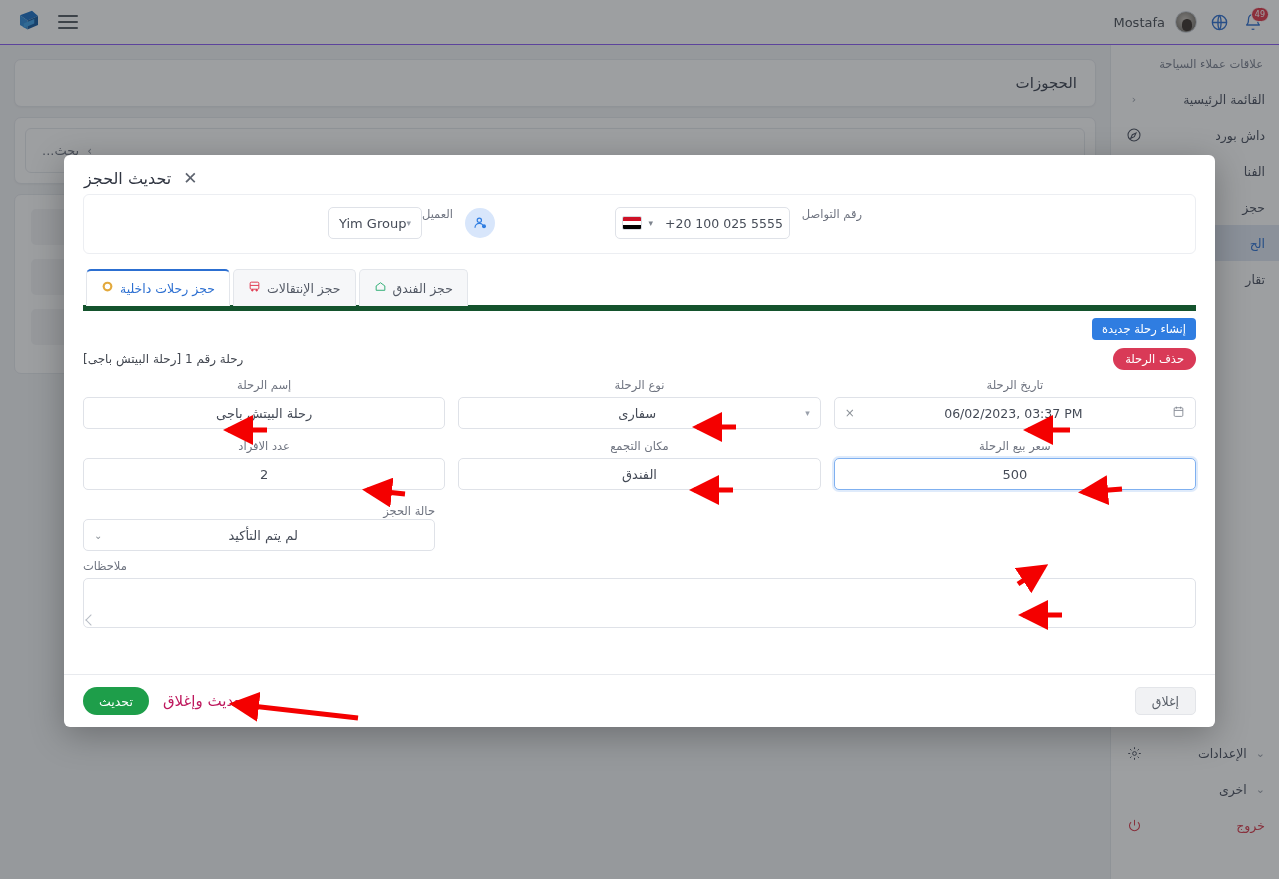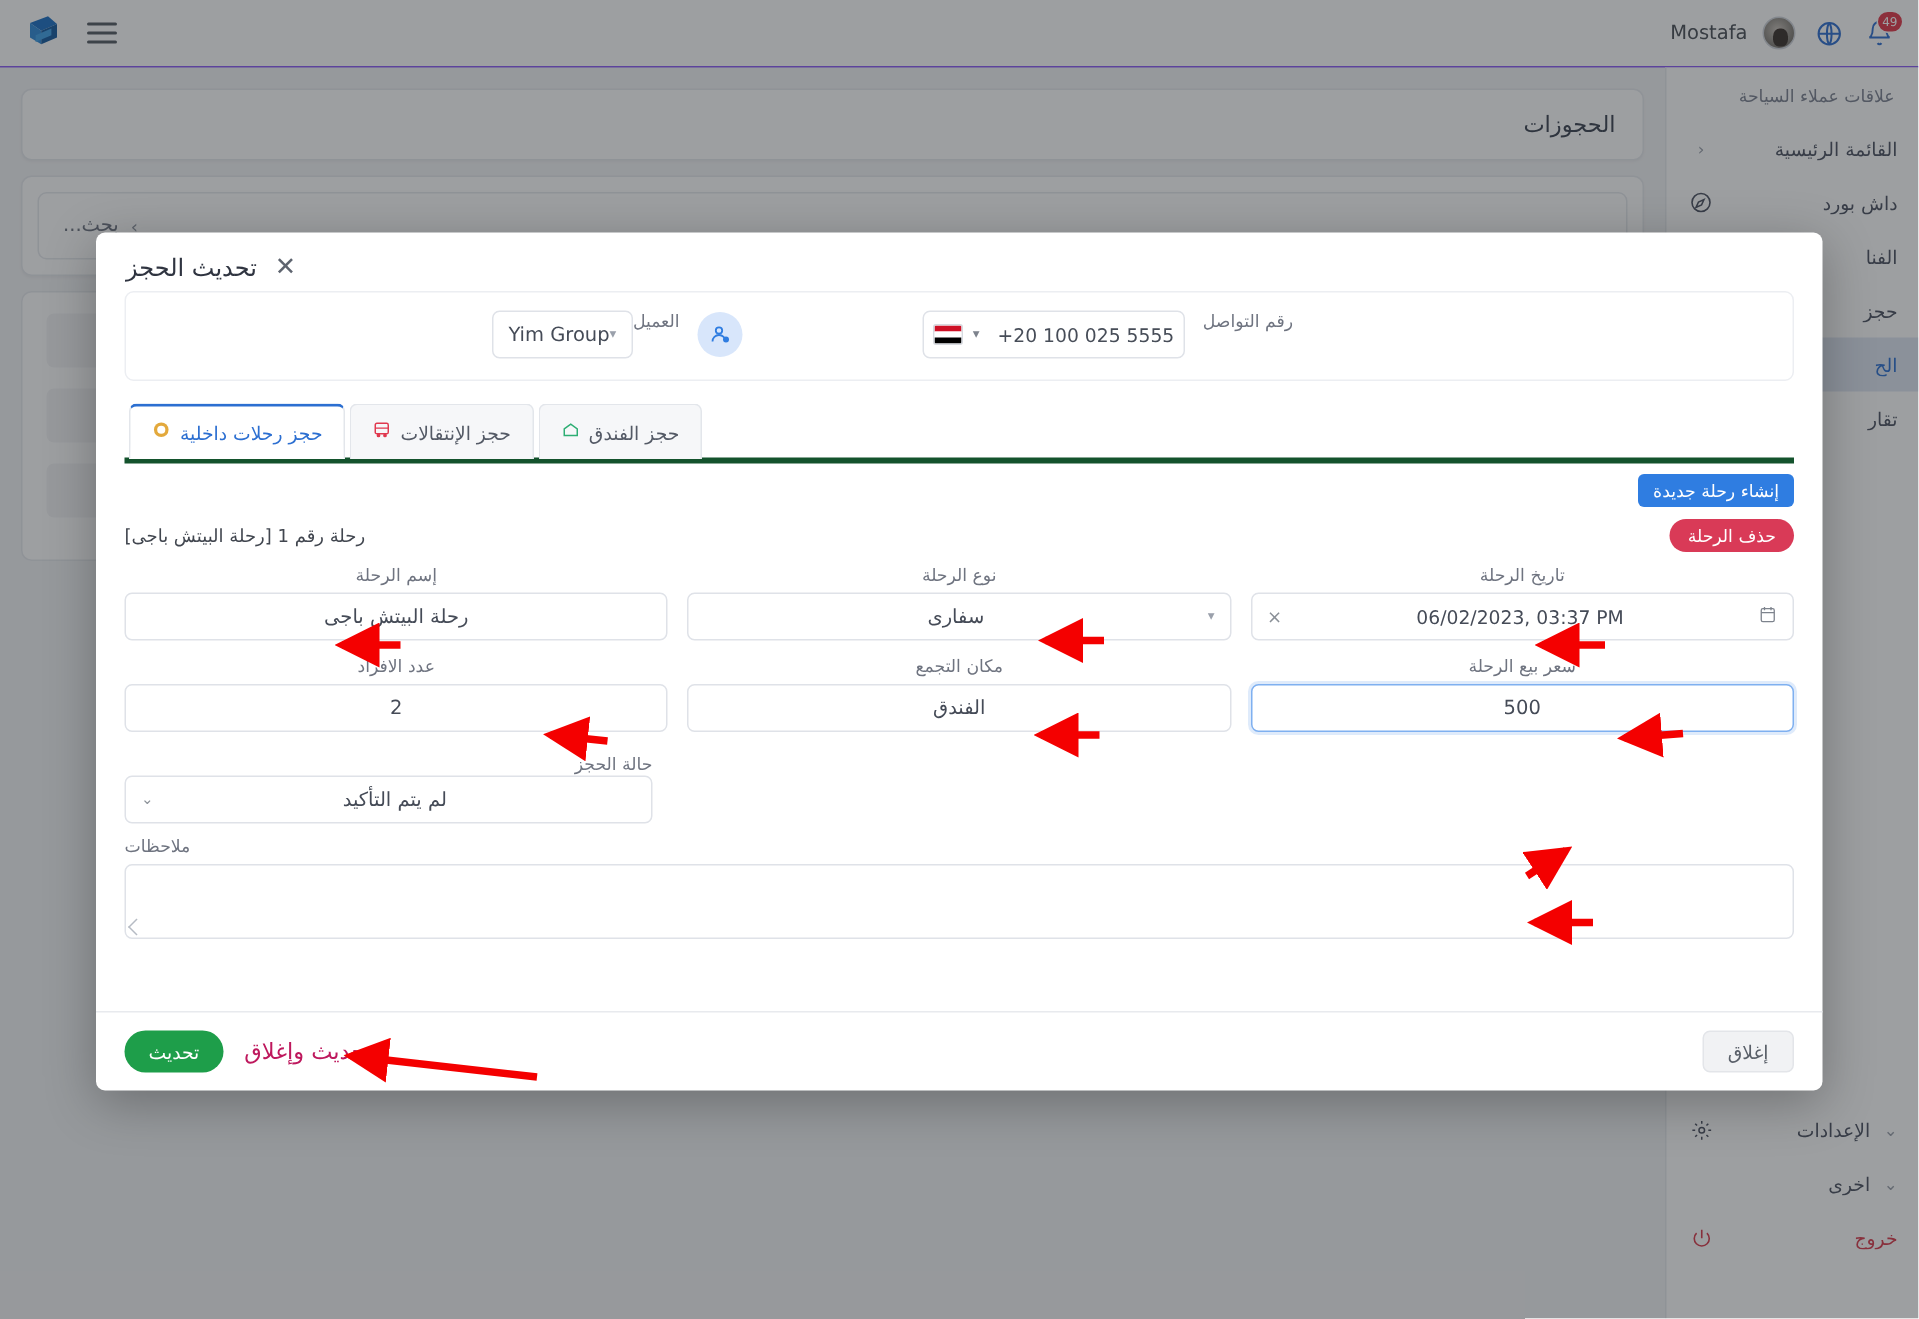--- a/index.html
+++ b/index.html
@@ -160,21 +160,21 @@
 
   .save-use-btn {
     background: #eeae52; color: #ffffff; border: none; border-radius: 18px;
     height: 28px; padding: 0 16px; font-size: 12.5px; cursor: pointer;
     font-family: inherit; white-space: nowrap;
   }
 
   
   .tabs-wrap {
     margin-top: 14px; display: flex; flex-direction: row-reverse;
-    justify-content: flex-start; border-bottom: 4px solid #14532d;
+    justify-content: flex-start; border-bottom: 6px solid #14532d;
   }
   .tab {
     display: flex; flex-direction: row-reverse; align-items: center; gap: 6px;
     padding: 9px 14px; font-size: 12.5px; color: #545a66; cursor: pointer;
     background: #f6f7f9; border: 1px solid #e3e6eb; border-bottom: none;
     border-radius: 5px 5px 0 0; margin-left: 3px; position: relative; top: 1px;
   }
   .tab.active {
     background: #ffffff; color: #2c6fd1; border-top: 2px solid #2c6fd1;
     border-bottom: 1px solid #ffffff;

